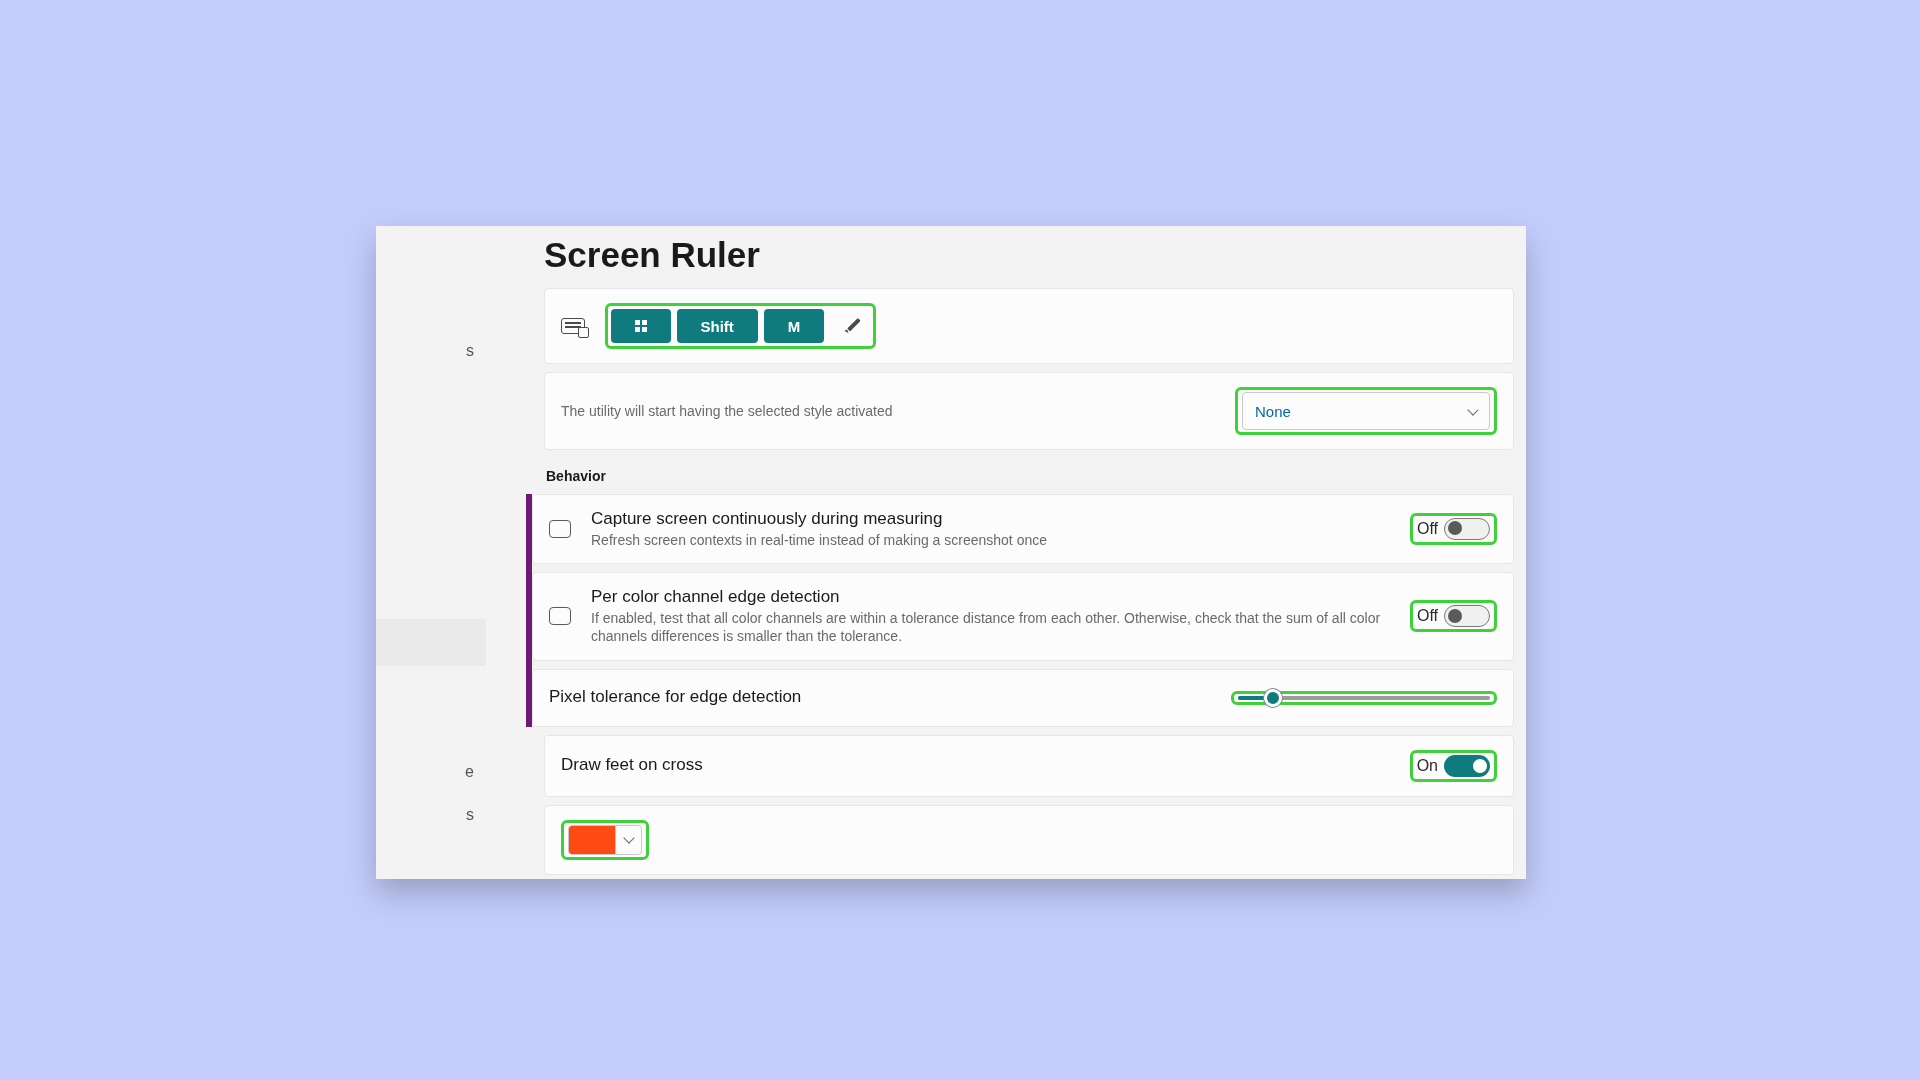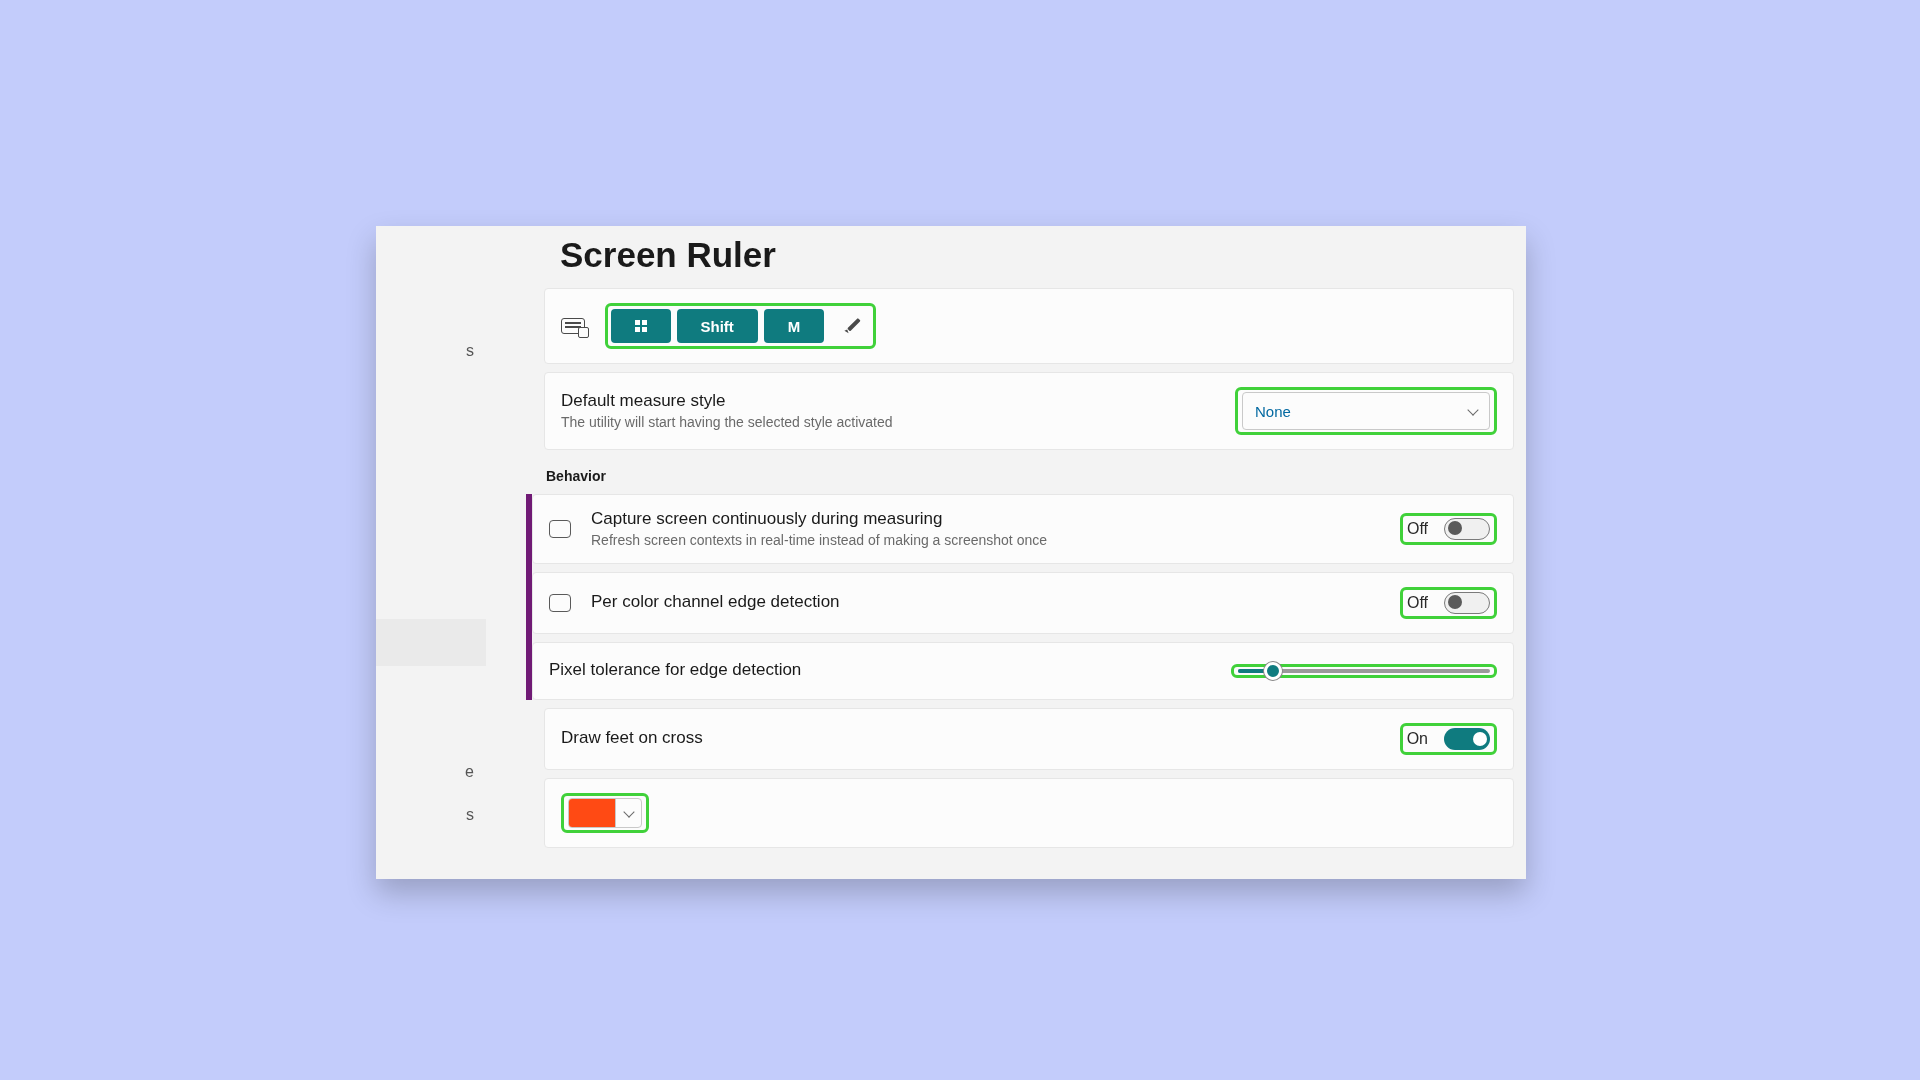--- a/index.html
+++ b/index.html
@@ -1,18 +1,18 @@
 <!DOCTYPE html>
 <html><head>
 <meta charset="utf-8">
 <style>
 * { margin:0; padding:0; box-sizing:border-box; font-family:"Segoe UI",-apple-system,sans-serif; }
 body { width:1920px; height:1080px; background:#c3ccfb; overflow:hidden; }
 .frame { position:absolute; left:376px; top:226px; width:1150px; height:653px; background:#f3f3f3; box-shadow:0 14px 28px rgba(0,0,0,0.22); overflow:hidden; }
-.title { position:absolute; left:184px; top:9px; font-size:35px; font-weight:600; color:#1a1a1a; }
+.title { position:absolute; left:168px; top:9px; font-size:35px; font-weight:600; color:#1a1a1a; }
 .sidebar-frag { position:absolute; left:0; top:0; width:110px; height:100%; }
 .sidebar-frag .sel { position:absolute; left:0; top:393px; width:110px; height:47px; background:#eaeaea; }
 .frag-text { position:absolute; right:12px; color:#555; font-size:16px; }
 .content { position:absolute; left:168px; top:62px; width:970px; }
 .card { background:#fcfcfc; border:1px solid #e6e6e6; border-radius:4px; margin-bottom:8px; display:flex; align-items:center; padding:14px 16px; min-height:58px; position:relative; }
 .card .txt { flex:1; }
 .card .ttl { font-size:17px; color:#1a1a1a; margin-bottom:2px; }
 .card .sub { font-size:14px; color:#6a6a6a; line-height:1.3; }
 .section-hdr { font-size:14px; font-weight:600; color:#1a1a1a; margin:18px 0 10px 2px; }
 .stack { border-left:6px solid #701a75; margin-left:-18px; padding-left:0; }
@@ -31,21 +31,21 @@
 .edit-btn { width:34px; height:34px; border-radius:4px; display:flex; align-items:center; justify-content:center; cursor:pointer; margin-left:6px; }
 .pencil { width:16px; height:16px; border:none; position:relative; }
 .pencil::before { content:""; position:absolute; left:7px; top:-1px; width:3.5px; height:15px; background:#4a4a4a; transform:rotate(45deg); border-radius:1px; }
 .pencil::after { content:""; position:absolute; left:0px; bottom:0px; width:0; height:0; border-left:3px solid transparent; border-top:4px solid #4a4a4a; transform:rotate(-20deg); }
 
 .dd { height:38px; background:#fcfcfc; border:1px solid #c9c9c9; border-radius:4px; display:flex; align-items:center; padding:0 12px; font-size:15px; color:#0369a1; justify-content:space-between; width:248px; cursor:pointer; }
 .chev { width:8px; height:8px; border-right:1.4px solid #6a6a6a; border-bottom:1.4px solid #6a6a6a; transform:rotate(45deg); margin-top:-3px; }
 
 .chk { width:22px; height:18px; border:1.6px solid #5a5a5a; border-radius:4px; margin-right:20px; flex-shrink:0; }
 
-.tg-wrap { display:flex; align-items:center; gap:16px; font-size:16px; color:#2a2a2a; }
+.tg-wrap { display:flex; align-items:center; gap:6px; font-size:16px; color:#2a2a2a; }
 .tg { width:46px; height:22px; border-radius:11px; position:relative; cursor:pointer; }
 .tg.off { border:1.5px solid #7a7a7a; background:#f0f0f0; }
 .tg.off .th { width:14px; height:14px; background:#5a5a5a; border-radius:50%; position:absolute; left:3px; top:2.3px; }
 .tg.on { background:#0f7b7f; }
 .tg.on .th { width:14px; height:14px; background:#fff; border-radius:50%; position:absolute; right:3px; top:4px; }
 
 .slider-box { width:252px; display:flex; align-items:center; }
 .sl-track { height:4px; background:#9a9a9a; border-radius:2px; flex:1; position:relative; }
 .sl-fill { position:absolute; left:0; top:0; height:4px; background:#0f7b7f; border-radius:2px; width:14%; }
 .sl-thumb { position:absolute; top:-7px; left:14%; width:18px; height:18px; border-radius:50%; background:#0f7b7f; border:3px solid #fff; box-shadow:0 0 0 1px #888; transform:translateX(-50%); cursor:pointer; }
@@ -86,21 +86,20 @@
         <div class="key">Shift</div>
         <div class="key">M</div>
         <div class="edit-btn">
             <div class="pencil"></div>
           </div>
       </div>
     </div>
 
     <div class="card">
       <div class="txt">
-        <div class="ttl">Default measure style</div>
         <div class="sub">The utility will start having the selected style activated</div>
       </div>
       <div class="hi tight">
         <div class="dd">
           <span>None</span>
           <span class="chev"></span>
         </div>
       </div>
     </div>
 
@@ -121,20 +120,21 @@
                 <div class="th"></div>
               </div>
           </div>
         </div>
       </div>
 
       <div class="card">
         <div class="chk"></div>
         <div class="txt">
           <div class="ttl">Per color channel edge detection</div>
+          <div class="sub">If enabled, test that all color channels are within a tolerance distance from each other. Otherwise, check that the sum of all color channels differences is smaller than the tolerance.</div>
         </div>
         <div class="hi tight">
           <div class="tg-wrap">
             <span>Off</span>
             <div class="tg off">
                 <div class="th"></div>
               </div>
           </div>
         </div>
       </div>

